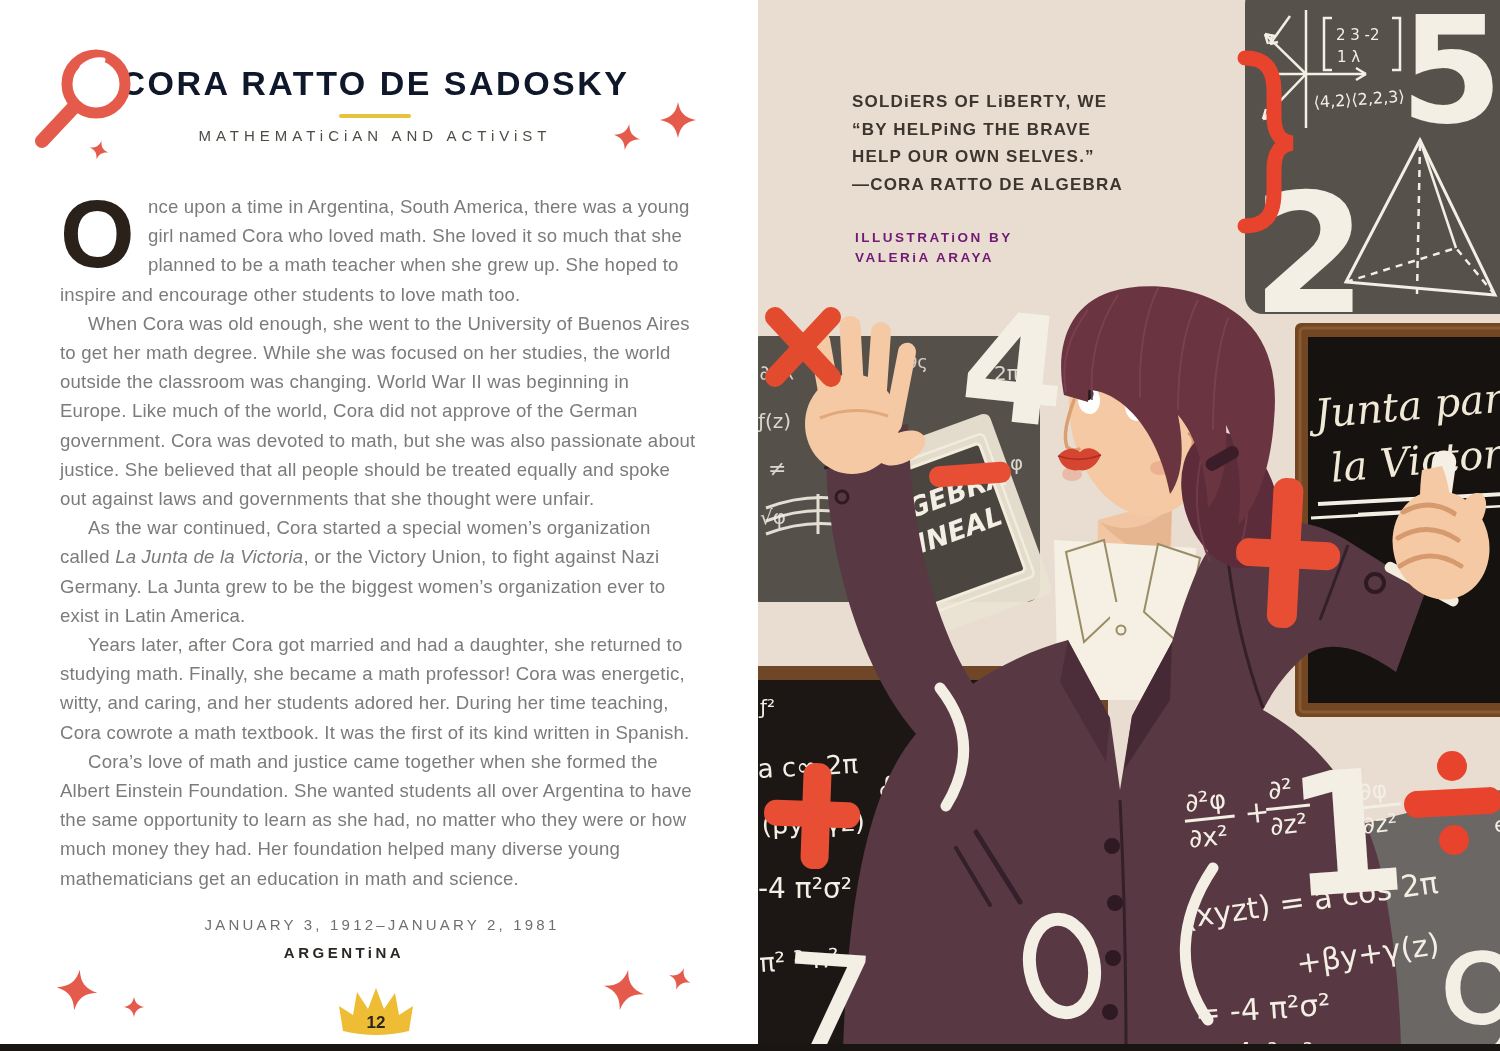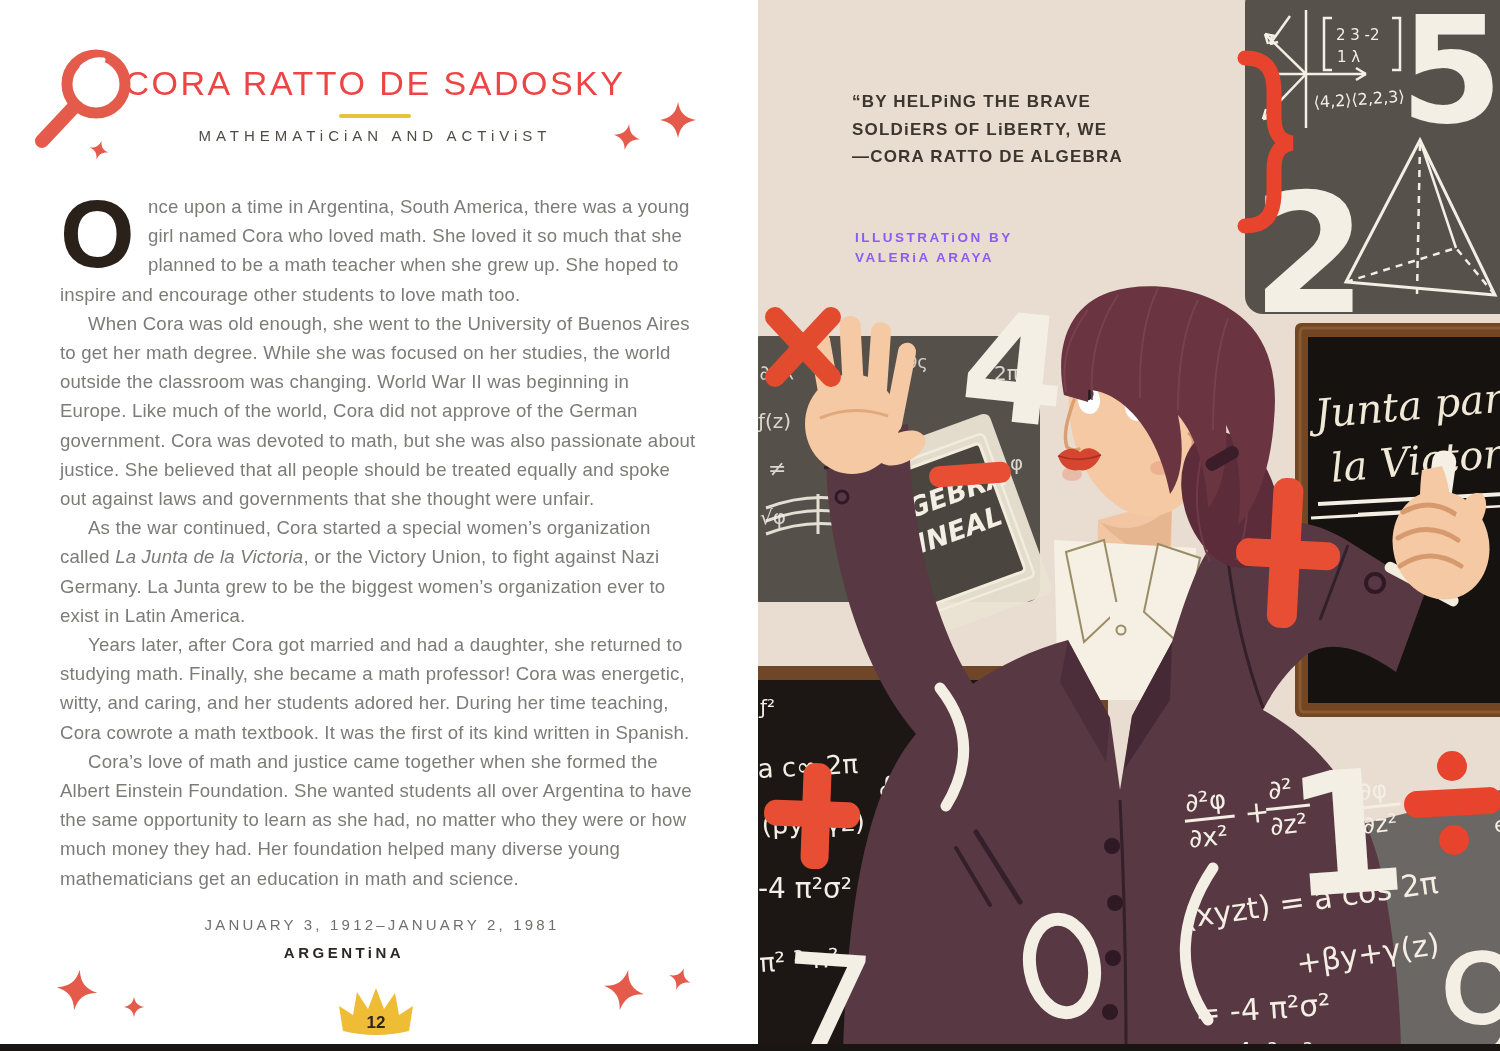--- a/index.html
+++ b/index.html
@@ -3,41 +3,41 @@
 <meta charset="utf-8">
 <style>
   html,body{margin:0;padding:0;}
   body{width:1500px;height:1051px;position:relative;background:#ffffff;
        font-family:"Liberation Sans","DejaVu Sans",sans-serif;overflow:hidden;}
   .page{position:absolute;top:0;height:1051px;}
   #left-page{left:0;width:750px;background:#ffffff;}
   #right-page{left:750px;width:750px;background:#e9dcd1;margin-left:8px;}
   
   .title-block{position:absolute;left:0;top:64px;width:750px;text-align:center;}
-  .title{font-size:34px;font-weight:normal;letter-spacing:2.5px;color:#ef4444;}
+  .title{font-size:34px;font-weight:bold;letter-spacing:2.5px;color:#0f172a;}
   .gold-rule{width:72px;height:4px;background:#e7c23c;border-radius:2px;margin:11px auto 9px auto;}
   .subtitle{font-size:15px;letter-spacing:5px;color:#4f4b45;}
   .body-copy{position:absolute;left:60px;top:192px;width:640px;
              font-size:18.6px;line-height:29.2px;color:#7b7b79;letter-spacing:.2px;}
   .body-copy p{margin:0;text-indent:28px;}
   .body-copy p.first{text-indent:0;}
   .dropcap{float:left;font-size:96px;line-height:76px;font-weight:bold;color:#2a211b;
            padding:4px 13px 0 0;}
   .italic{font-style:italic;}
   .dates-line{position:absolute;left:0;top:916px;width:750px;text-align:center;
               font-size:15px;letter-spacing:3.2px;color:#6f6f6d;padding-left:7px;}
   .country-line{position:absolute;left:0;top:944px;width:688px;text-align:center;
                 font-size:15px;letter-spacing:3.5px;font-weight:bold;color:#2b2724;}
   .crown{position:absolute;left:336px;top:986px;}
   .deco{position:absolute;left:0;top:0;pointer-events:none;}
   
   .quote-block{position:absolute;left:852px;top:88px;width:330px;
                font-size:17px;font-weight:bold;letter-spacing:1.2px;line-height:27.5px;color:#3c362f;}
   .credit-block{position:absolute;left:855px;top:228px;width:300px;
-                font-size:13.5px;font-weight:bold;letter-spacing:2.5px;line-height:20px;color:#8b5cf6;}
+                font-size:13.5px;font-weight:bold;letter-spacing:2.5px;line-height:20px;color:#701a75;}
   .bottom-bar{position:absolute;left:0;bottom:0;width:1500px;height:7px;background:#181512;}
   svg text{user-select:none;}
   .chalk{fill:#f3efe4;font-family:"DejaVu Sans",sans-serif;}
   .chalk-serif{fill:#f1e9d7;font-family:"DejaVu Serif",serif;font-style:italic;}
 </style>
 </head>
 <body>
 
 <div class="page" id="left-page">
 
@@ -309,22 +309,23 @@
     <g fill="#e8432c">
       <circle cx="694" cy="766" r="15"></circle>
       <rect x="646" y="789" width="98" height="27" rx="13" transform="rotate(-3 695 802)"></rect>
       <circle cx="696" cy="840" r="15"></circle>
     </g>
   </g>
 </svg>
 </div>
 
 <div class="quote-block">
+  <div>SOLDiERS OF LiBERTY, WE</div>
   <div>“BY HELPiNG THE BRAVE</div>
-  <div>SOLDiERS OF LiBERTY, WE</div>
+  <div>HELP OUR OWN SELVES.”</div>
   <div>—CORA RATTO DE ALGEBRA</div>
 </div>
 <div class="credit-block">
   <div>ILLUSTRATiON BY</div>
   <div>VALERiA ARAYA</div>
 </div>
 
 <div class="bottom-bar"></div>
 
 </body></html>

